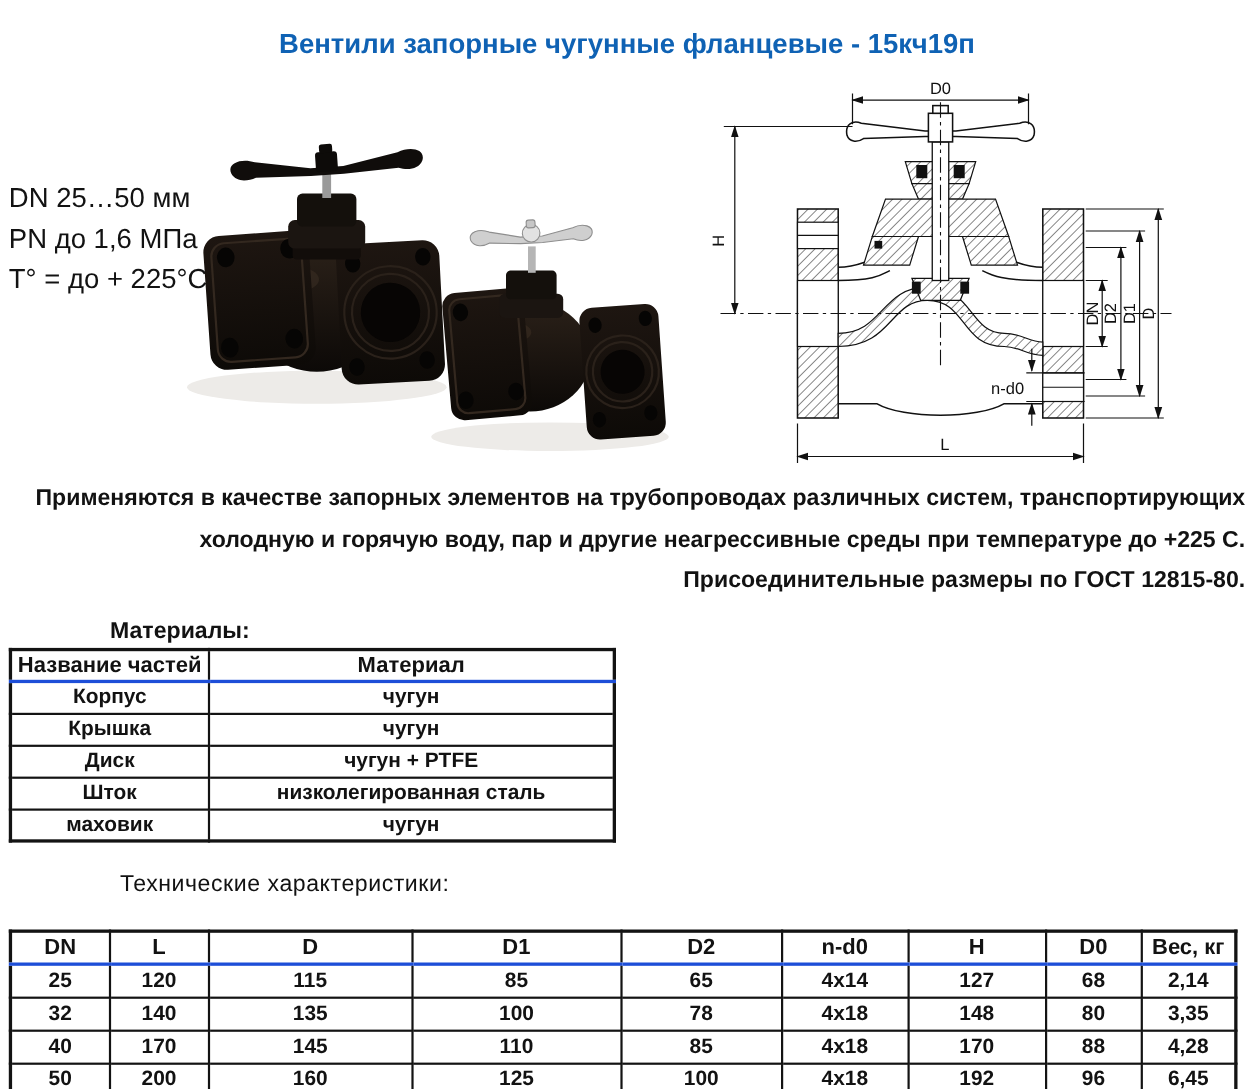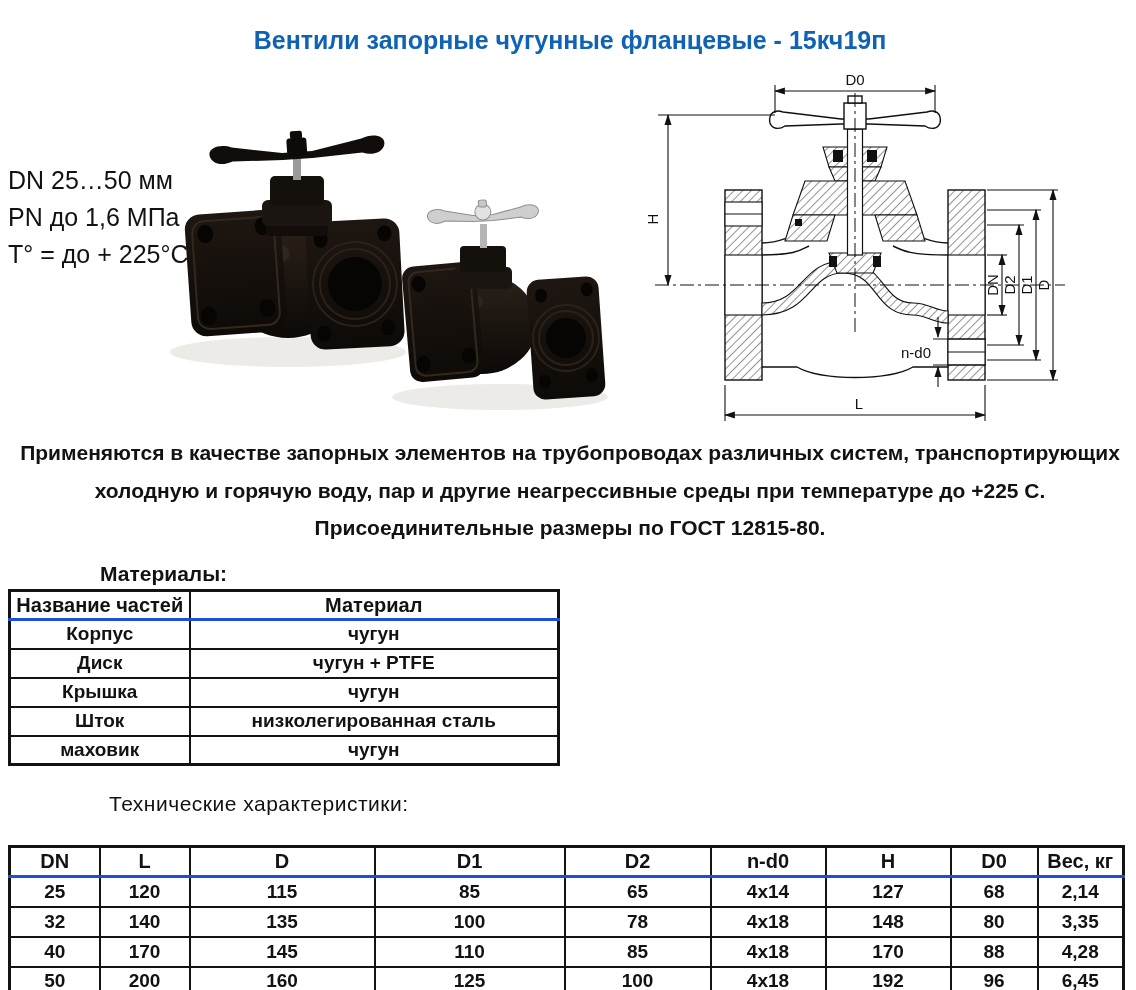--- a/index.html
+++ b/index.html
@@ -4,21 +4,21 @@
 <style>
   html,body{margin:0;padding:0;background:#fff;}
   .page{position:relative;width:1136px;height:990px;background:#fff;overflow:hidden;
         font-family:"Liberation Sans",sans-serif;color:#121212;margin-top:12px;}
   .title{position:absolute;top:14px;left:40px;width:1060px;text-align:center;
          font-size:25px;font-weight:700;}
   .specs{position:absolute;left:8px;top:150px;font-size:25px;font-weight:400;line-height:37px;}
   .photo{position:absolute;left:170px;top:100px;}
   .drawing{position:absolute;left:645px;top:55px;}
   .desc{position:absolute;left:8px;top:422px;width:1124px;font-size:21px;font-weight:700;
-        line-height:37.5px;text-align:center;}
+        line-height:37.5px;text-align:right;}
   .mat-heading{position:absolute;left:100px;top:550px;font-size:21px;font-weight:700;}
   .tech-heading{position:absolute;left:109px;top:780px;font-size:21px;font-weight:400;letter-spacing:.5px;}
   table{border-collapse:collapse;table-layout:fixed;}
   .mat-table{position:absolute;left:8px;top:577px;width:549px;border:3px solid #131313;}
   .tech-table{position:absolute;left:8px;top:833px;width:1114px;border:3px solid #131313;}
   td{border:2px solid #131313;text-align:center;vertical-align:middle;
      font-weight:700;font-size:19px;padding:1px 4px;overflow:hidden;white-space:nowrap;}
   .mat-table tr{height:29px;}
   .tech-table tr{height:30px;}
   tr.head td{border-bottom:3px solid #1d4ed8;font-size:20px;}
@@ -218,26 +218,26 @@
     <tbody>
         <tr class="head">
       <td>Название частей</td>
       <td>Материал</td>
     </tr>
     <tr>
       <td>Корпус</td>
       <td>чугун</td>
     </tr>
     <tr>
+      <td>Крышка</td>
+      <td>чугун</td>
+    </tr>
+    <tr>
       <td>Диск</td>
       <td>чугун + PTFE</td>
-    </tr>
-    <tr>
-      <td>Крышка</td>
-      <td>чугун</td>
     </tr>
     <tr>
       <td>Шток</td>
       <td>низколегированная сталь</td>
     </tr>
     <tr>
       <td>маховик</td>
       <td>чугун</td>
     </tr>
   </tbody>

